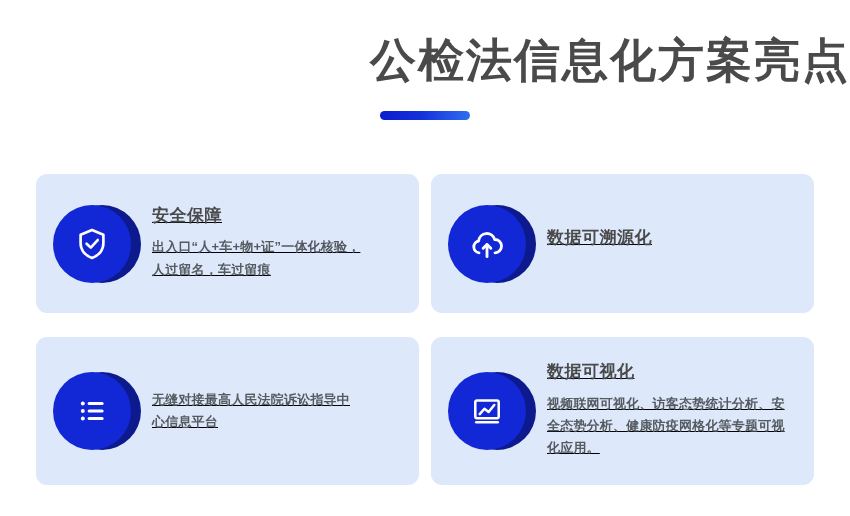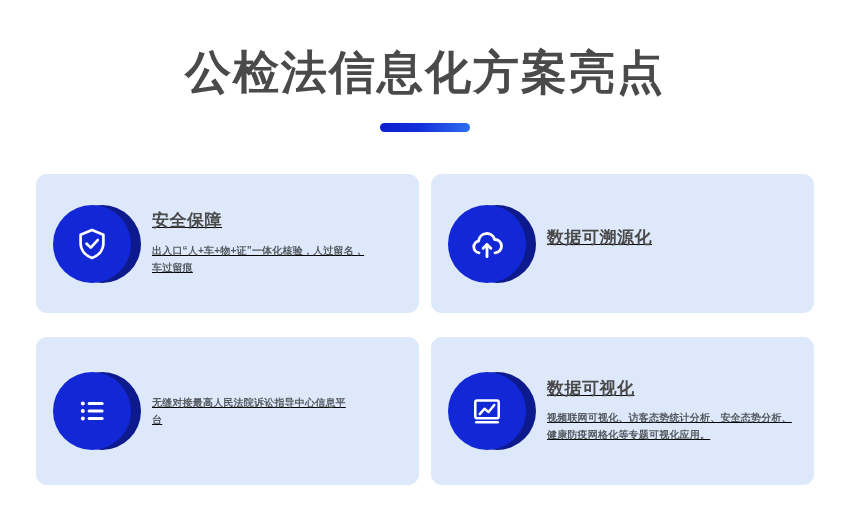--- a/index.html
+++ b/index.html
@@ -16,22 +16,22 @@
 
   .page {
     position: relative;
     width: 850px;
     height: 516px;
     box-sizing: border-box;
   }
 
   
   .header {
-    padding-top: 46px;
-    text-align: center;
+    padding-top: 34px;
+    text-align: right;
   }
   .page-title {
     font-size: 46px;
     font-weight: 700;
     color: #4a4a4a;
     letter-spacing: 2px;
     line-height: 1.15;
     margin: 0;
   }
   .title-underline {
@@ -105,21 +105,21 @@
   }
   .card-title {
     font-size: 17px;
     font-weight: 700;
     color: #4a4a4a;
     margin: 0 0 10px 0;
     line-height: 1.2;
     letter-spacing: 0.5px;
   }
   .card-desc {
-    font-size: 10px;
+    font-size: 13px;
     font-weight: 600;
     color: #555a60;
     line-height: 1.72;
     margin: 0;
     letter-spacing: 0.2px;
   }
   .card-desc.narrow {
     max-width: 215px;
   }
   .card-desc.single {

